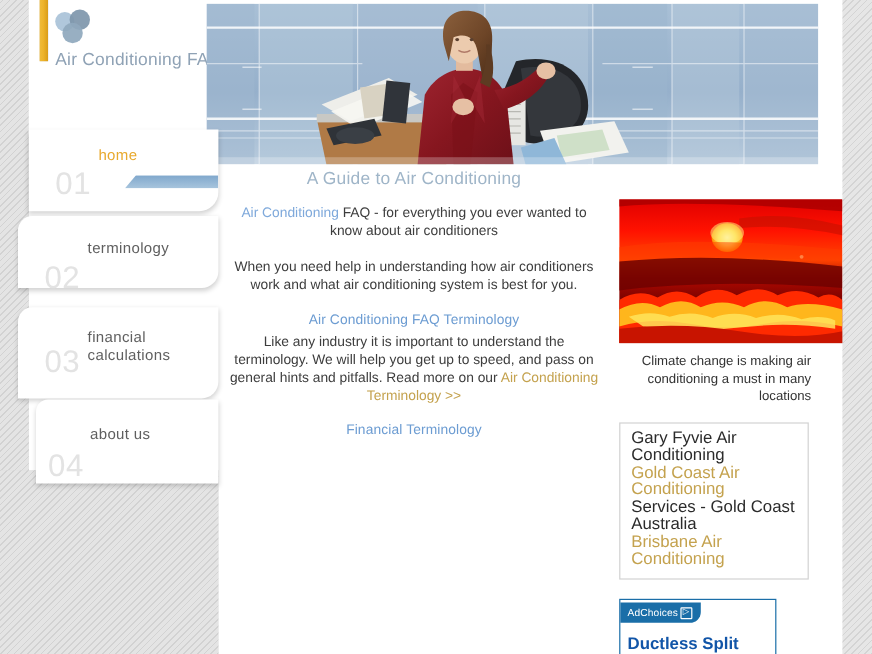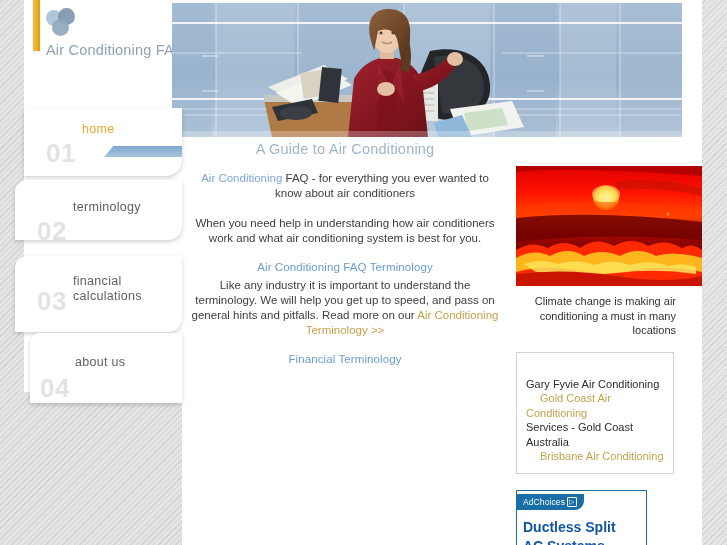--- a/index.html
+++ b/index.html
@@ -108,21 +108,21 @@
     position: absolute;
     background: #ffffff;
     box-shadow: 0 2px 4px rgba(0,0,0,.18);
     cursor: pointer;
   }
   .tab .num {
     position: absolute;
     left: 22px;
     font-size: 26px;
     color: #e3e3e3;
-    font-weight: 700;
+    font-weight: 400;
     letter-spacing: .5px;
   }
   .tab .lbl {
     position: absolute;
     left: 58px;
     font-size: 12.5px;
     color: #5f5f5f;
     line-height: 15px;
     letter-spacing: .3px;
     white-space: nowrap;
@@ -218,26 +218,26 @@
     font-size: 11px;
     line-height: 14.5px;
     color: #333333;
     width: 160px;
     text-align: right;
   }
   .linkbox {
     margin-top: 14px;
     width: 158px;
     border: 1px solid #d2d2d2;
-    padding: 24px 9px 9px 9px;
-    font-size: 11px;
+    padding: 4px 9px 9px 9px;
+    font-size: 14px;
     line-height: 14.5px;
   }
   .linkbox .plain { color: #2b2b2b; }
-  .linkbox a { color: #c4a24e; text-decoration: none; display: inline; margin-left: 14px; }
+  .linkbox a { color: #c4a24e; text-decoration: none; display: inline; }
 
   
   .adbox {
     margin-top: 16px;
     width: 131px;
     border: 1px solid #1a6ea8;
     background: #ffffff;
     position: relative;
     padding: 0 0 6px 0;
     min-height: 128px;

